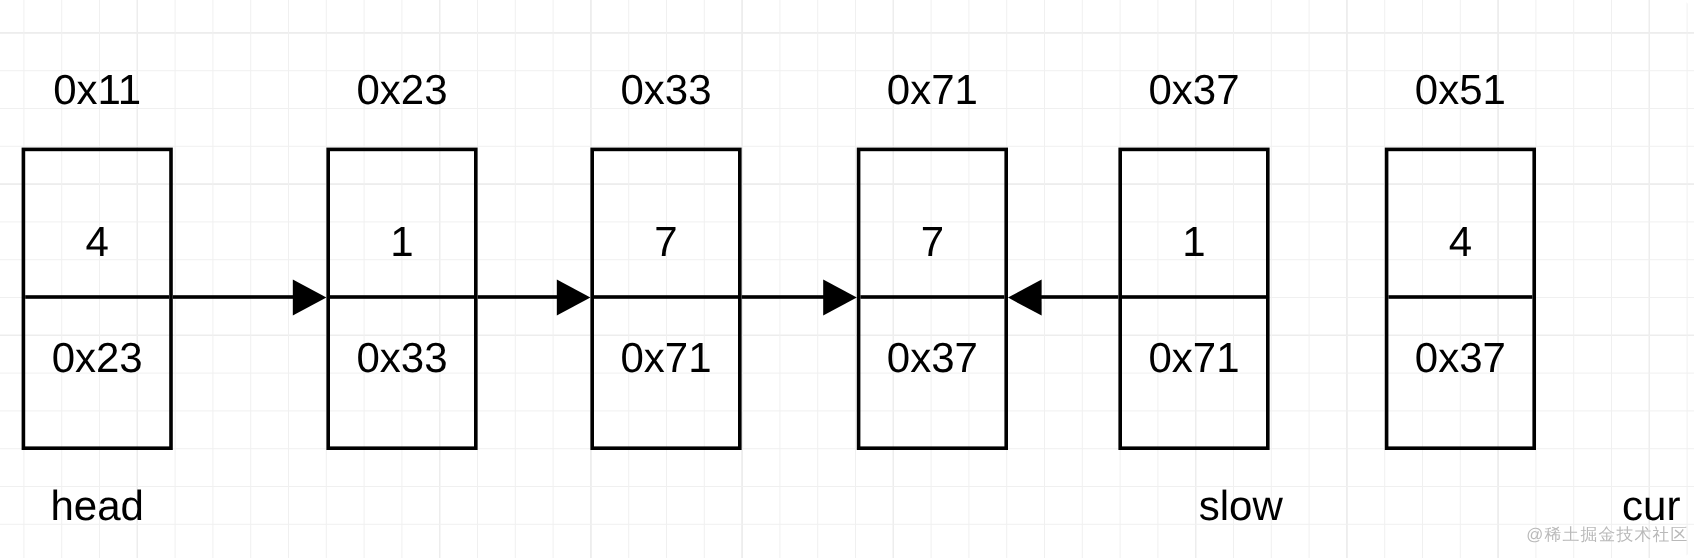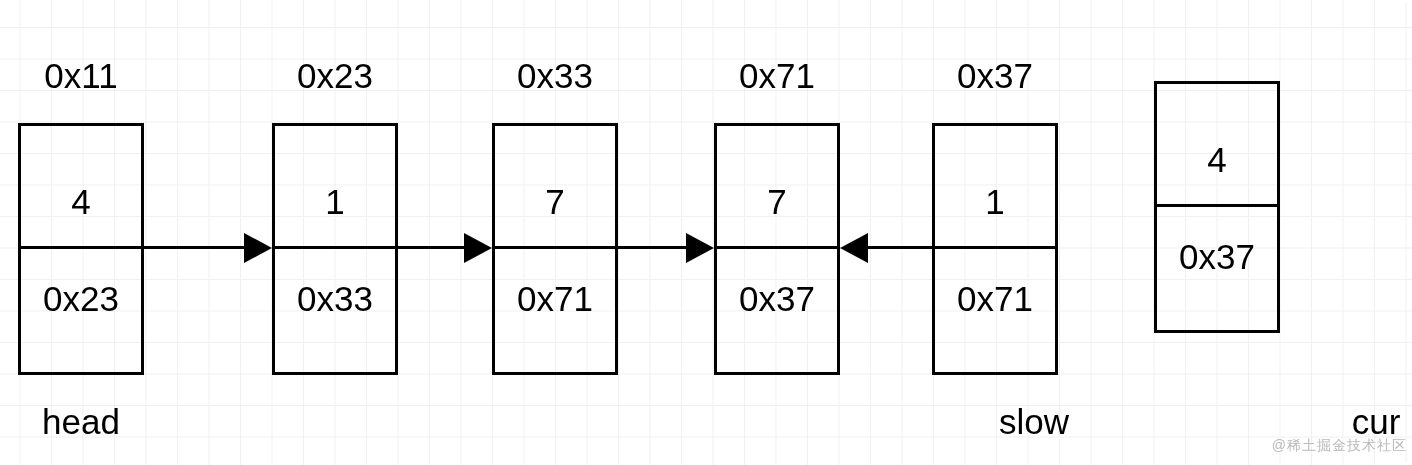--- a/index.html
+++ b/index.html
@@ -109,20 +109,21 @@
 
   <div class="node" style="left:932px">
     <div class="addr">0x37</div>
     <div class="box">
       <div class="cell cell-value">1</div>
       <div class="cell cell-next">0x71</div>
     </div>
   </div>
 
   <div class="node" style="left:1154px">
+    <div class="addr">0x51</div>
     <div class="box">
       <div class="cell cell-value">4</div>
       <div class="cell cell-next">0x37</div>
     </div>
   </div>
 
   <div class="arrow-line" style="left:144px; width:106px"></div>
   <div class="arrow-head right" style="left:244px"></div>
 
   <div class="arrow-line" style="left:398px; width:72px"></div>

